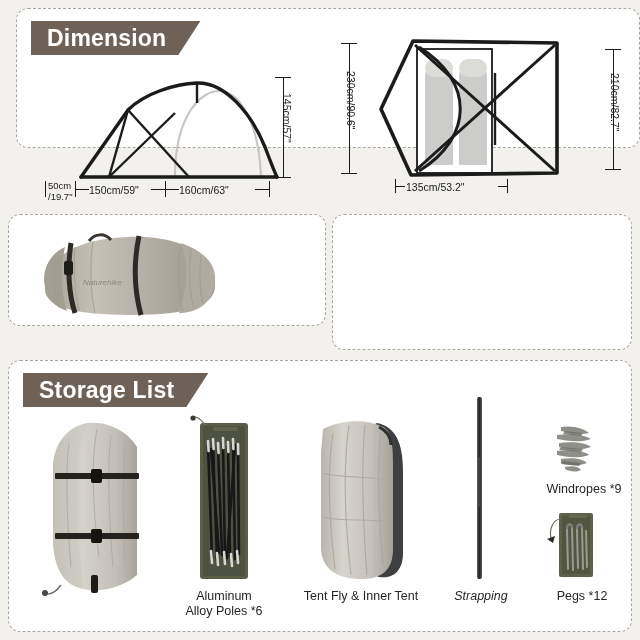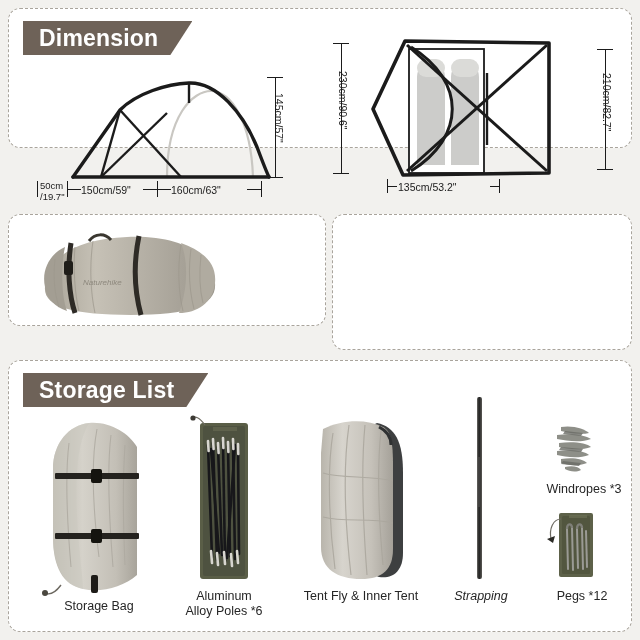--- a/index.html
+++ b/index.html
@@ -11,21 +11,21 @@
   }
   #page { position: relative; width: 640px; height: 640px; background: #f2f1ee; }
 
   
   .panel {
     position: absolute;
     background: #ffffff;
     border: 1px dashed #a9a49c;
     border-radius: 12px;
   }
-  #panel-dimension { left: 8px;  top: 8px;   width: 624px; height: 140px; }
+  #panel-dimension { left: 16px;  top: 8px;   width: 624px; height: 140px; }
   #panel-packed    { left: 8px;  top: 214px; width: 318px; height: 112px; }
   #panel-photo     { left: 332px;top: 214px; width: 300px; height: 136px; }
   #panel-package   { left: 8px;  top: 360px; width: 624px; height: 272px; }
 
   
   .banner {
     position: absolute;
     left: 14px; top: 12px;
     height: 34px;
     background: #6e6258;
@@ -274,21 +274,20 @@
 
       <rect x="16" y="56" width="84" height="6" fill="#24221e" rx="1"></rect>
       <rect x="16" y="116" width="84" height="6" fill="#24221e" rx="1"></rect>
       <rect x="52" y="52" width="11" height="14" rx="2" fill="#15140f"></rect>
       <rect x="52" y="112" width="11" height="14" rx="2" fill="#15140f"></rect>
 
       <path d="M22 168 C 16 176, 10 178, 6 176" stroke="#6c6860" stroke-width="1.4" fill="none"></path>
       <rect x="52" y="158" width="7" height="18" rx="2" fill="#1d1b17"></rect>
       <circle cx="6" cy="176" r="3" fill="#4a473f"></circle>
     </svg>
-    <div class="pkg-label" style="left:10px; top:238px; width:160px;">Storage Bag</div>
 
     <svg class="pkg-item" style="left:182px; top:54px;" width="66" height="168" viewBox="0 0 66 168">
       <rect x="9" y="8" width="48" height="156" rx="3" fill="#5a5e47"></rect>
       <rect x="12" y="11" width="42" height="150" rx="2" fill="#4e5240"></rect>
       <g stroke="#17171a" stroke-width="2.6" stroke-linecap="round">
         <line x1="17" y1="30" x2="21" y2="142"></line>
         <line x1="22" y1="28" x2="26" y2="145"></line>
         <line x1="27" y1="32" x2="31" y2="140"></line>
         <line x1="32" y1="27" x2="34" y2="146"></line>
         <line x1="37" y1="31" x2="39" y2="141"></line>
@@ -365,21 +364,21 @@
         <path d="M6 28 C 20 26, 34 28, 38 32 C 28 36, 14 34, 6 32 Z"></path>
         <path d="M10 36 C 22 34, 32 36, 36 40 C 26 44, 16 42, 10 40 Z"></path>
         <path d="M14 44 C 22 42, 28 44, 30 47 C 24 50, 18 48, 14 46 Z"></path>
       </g>
       <g fill="#6b6c66" opacity=".8">
         <path d="M14 8 l18 2 l-2 3 l-18 -2 Z"></path>
         <path d="M10 24 l22 2 l-2 3 l-22 -2 Z"></path>
         <path d="M12 38 l18 2 l-2 3 l-18 -2 Z"></path>
       </g>
     </svg>
-    <div class="pkg-label" style="left:520px; top:121px; width:110px;">Windropes *3</div>
+    <div class="pkg-label" style="left:520px; top:121px; width:110px;">Windropes *9</div>
 
     <svg class="pkg-item" style="left:532px; top:148px;" width="62" height="72" viewBox="0 0 62 72">
       <rect x="18" y="4" width="34" height="64" rx="2" fill="#5d6149"></rect>
       <rect x="21" y="7" width="28" height="58" rx="1.5" fill="#52563f"></rect>
       <g stroke="#9a9a94" stroke-width="2" stroke-linecap="round">
         <line x1="26" y1="20" x2="27" y2="60"></line>
         <line x1="31" y1="18" x2="32" y2="61"></line>
         <line x1="36" y1="20" x2="37" y2="59"></line>
         <line x1="41" y1="19" x2="42" y2="60"></line>
         <line x1="45" y1="22" x2="46" y2="58"></line>

